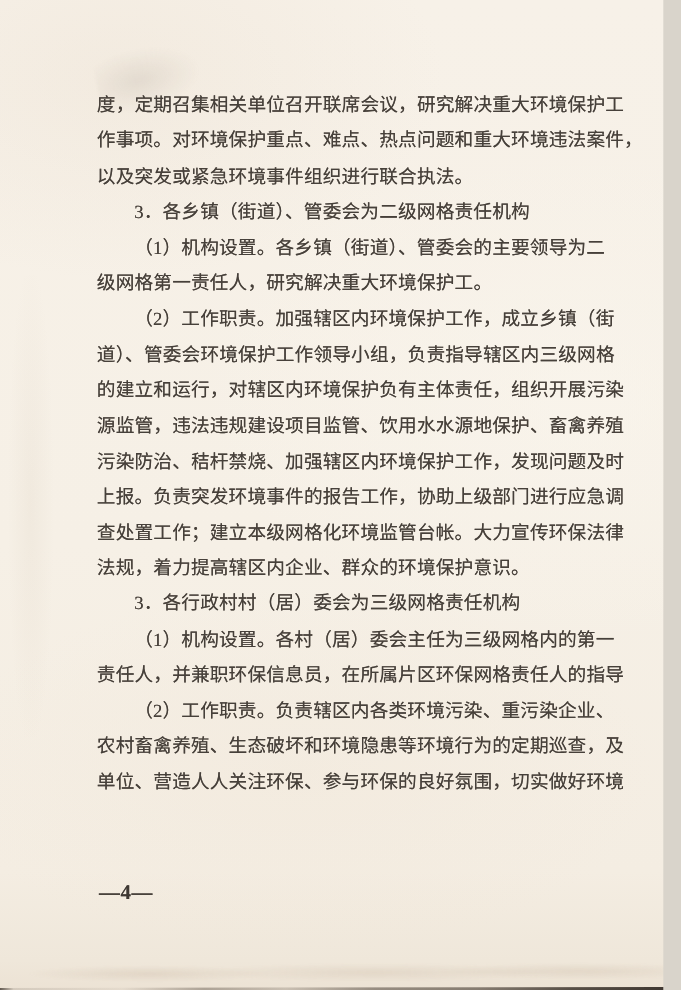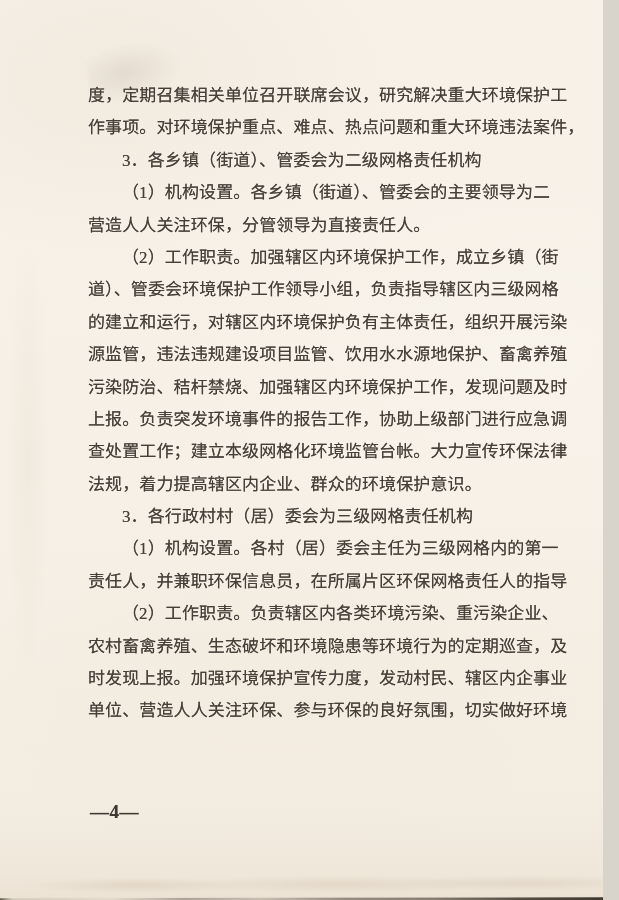--- a/index.html
+++ b/index.html
@@ -93,37 +93,37 @@
 
 <div class="sheet">
 
   <div class="smudge smudge-topleft"></div>
   <div class="smudge smudge-left-mid"></div>
 
   <div class="textblock">
 
   <div class="line">度，定期召集相关单位召开联席会议，研究解决重大环境保护工</div>
       <div class="line">作事项。对环境保护重点、难点、热点问题和重大环境违法案件，</div>
+      <div class="line">以及突发或紧急环境事件组织进行联合执法。</div>
       <div class="line indent">3．各乡镇（街道）、管委会为二级网格责任机构</div>
       <div class="line indent">（1）机构设置。各乡镇（街道）、管委会的主要领导为二</div>
-      <div class="line">营造人人关注环保，分管领导为直接责任人。</div>
+      <div class="line">级网格第一责任人，研究解决重大环境保护工。</div>
       <div class="line indent">（2）工作职责。加强辖区内环境保护工作，成立乡镇（街</div>
       <div class="line">道）、管委会环境保护工作领导小组，负责指导辖区内三级网格</div>
       <div class="line">的建立和运行，对辖区内环境保护负有主体责任，组织开展污染</div>
       <div class="line">源监管，违法违规建设项目监管、饮用水水源地保护、畜禽养殖</div>
       <div class="line">污染防治、秸杆禁烧、加强辖区内环境保护工作，发现问题及时</div>
       <div class="line">上报。负责突发环境事件的报告工作，协助上级部门进行应急调</div>
       <div class="line">查处置工作；建立本级网格化环境监管台帐。大力宣传环保法律</div>
       <div class="line">法规，着力提高辖区内企业、群众的环境保护意识。</div>
       <div class="line indent">3．各行政村村（居）委会为三级网格责任机构</div>
       <div class="line indent">（1）机构设置。各村（居）委会主任为三级网格内的第一</div>
       <div class="line">责任人，并兼职环保信息员，在所属片区环保网格责任人的指导</div>
       <div class="line indent">（2）工作职责。负责辖区内各类环境污染、重污染企业、</div>
       <div class="line">农村畜禽养殖、生态破坏和环境隐患等环境行为的定期巡查，及</div>
-      <div class="line">时发现上报。加强环境保护宣传力度，发动村民、辖区内企事业</div>
       <div class="line">单位、营造人人关注环保、参与环保的良好氛围，切实做好环境</div>
     </div>
 
   <div class="page-number">—4—</div>
 
   <div class="smudge smudge-bottom-band"></div>
   <div class="smudge scan-bottom-edge"></div>
 
 </div>
 

